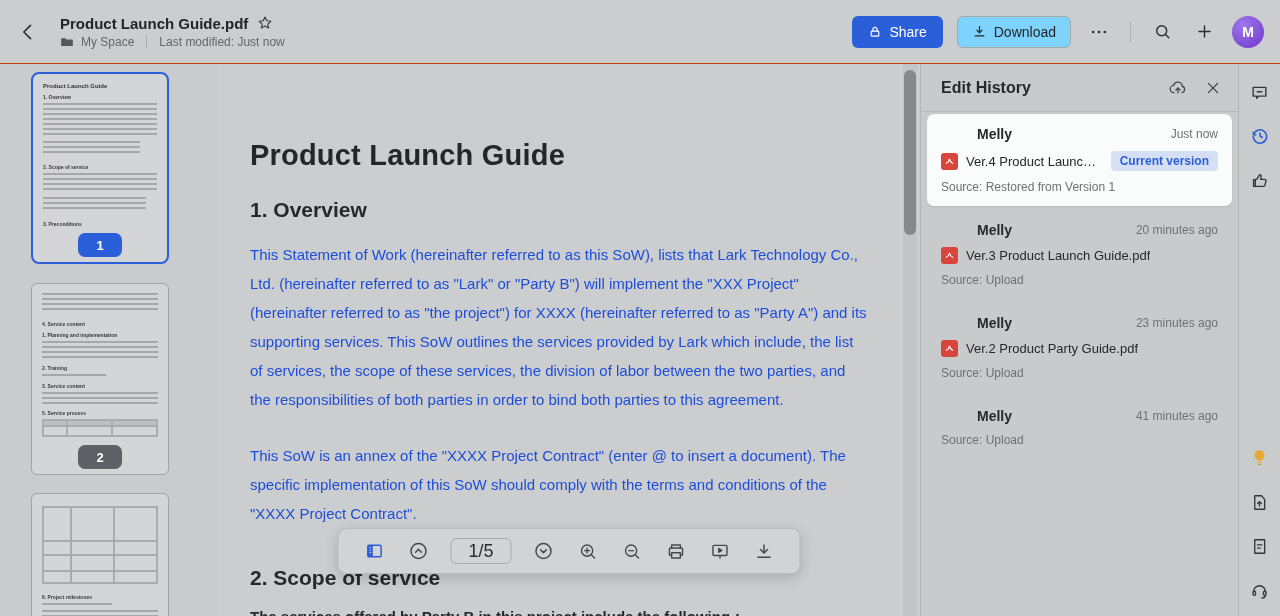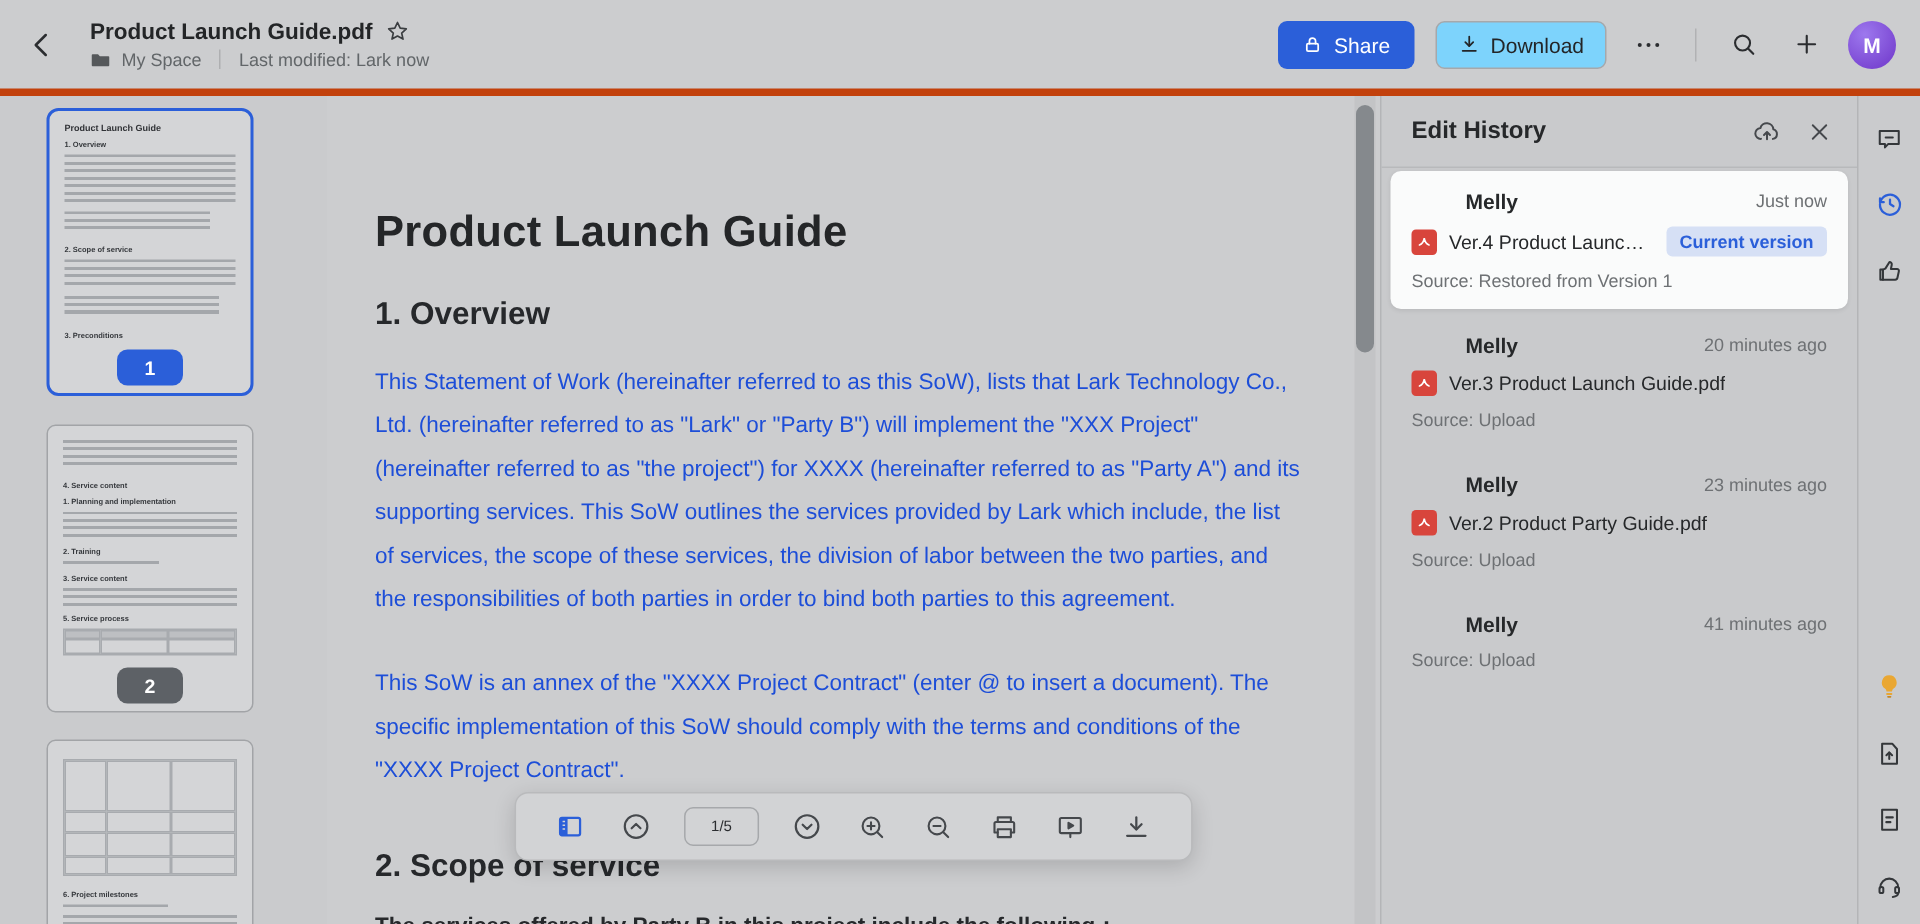--- a/index.html
+++ b/index.html
@@ -1,21 +1,21 @@
 <!DOCTYPE html>
 <html><head>
 <meta charset="utf-8">
 <style>
   * { margin:0; padding:0; box-sizing:border-box; }
   html,body { width:1280px; height:616px; overflow:hidden; }
   body { font-family:"Liberation Sans", sans-serif; background:#cbccce; color:#27292c; }
 
   
   .topbar { height:64px; display:flex; align-items:center; justify-content:space-between;
-            background:#cccdcf; border-bottom:5px solid #c2410c; padding:0 16px 0 14px; }
+            background:#cccdcf; border-bottom:1px solid #c2410c; padding:0 16px 0 14px; }
   .topbar-left { display:flex; align-items:center; gap:18px; }
   .back-btn { width:28px; height:28px; display:flex; align-items:center; justify-content:center; cursor:pointer; color:#2b2d30; }
   .title-block { display:flex; flex-direction:column; gap:3px; }
   .title-row { display:flex; align-items:center; gap:9px; }
   .doc-title { font-size:15px; font-weight:600; color:#232527; }
   .star { color:#3a3d40; display:flex; }
   .crumb-row { display:flex; align-items:center; gap:7px; font-size:12px; color:#626669; }
   .crumb-sep { width:1px; height:13px; background:#aeafb1; margin:0 5px; }
   .topbar-right { display:flex; align-items:center; gap:14px; }
   .btn { height:32px; border-radius:6px; display:flex; align-items:center; gap:7px; font-size:14px; cursor:pointer; }
@@ -58,21 +58,21 @@
   .services-bold { width:618px; font-size:15px; font-weight:700; color:#26282b; margin-top:4px; margin-bottom:10px; }
 
   
   .viewer-bar { position:absolute; left:50%; transform:translateX(-50%); bottom:42px; height:46px;
                 background:#d2d3d5; border:1px solid #b9babc; border-radius:9px;
                 box-shadow:0 4px 14px rgba(0,0,0,.16); display:flex; align-items:center; gap:20px;
                 padding:0 24px; z-index:6; color:#45484c; }
   .vb-icon { width:24px; height:24px; display:flex; align-items:center; justify-content:center; cursor:pointer; }
   .vb-blue { color:#2b5fd9; }
   .page-box { min-width:38px; height:26px; border:1px solid #a6a8ab; border-radius:6px; display:flex;
-              align-items:center; justify-content:center; font-size:10px; color:#2b2d30; padding:0 17px; cursor:text; }
+              align-items:center; justify-content:center; font-size:18px; color:#2b2d30; padding:0 17px; cursor:text; }
 
   
   .scrollbar { position:absolute; right:3px; top:0; width:14px; height:100%; background:#c3c4c6; }
   .scroll-thumb { position:absolute; top:6px; left:1px; width:12px; height:165px; background:#85898d; border-radius:7px; cursor:grab; }
 
   
   .history { width:318px; flex:none; background:#c9cacc; border-left:1px solid #b4b5b7; display:flex; flex-direction:column; }
   .history-head { height:48px; flex:none; display:flex; align-items:center; padding:0 16px 0 20px; border-bottom:1px solid #b8b9bb;gap:44px; }
   .history-title { font-size:16px; font-weight:600; color:#26282a; flex:1; }
   .hh-icons { display:flex; align-items:center; gap:16px; color:#45484c; }
@@ -113,21 +113,21 @@
               <path d="M12 3l2.7 5.7 6.1.7-4.6 4.2 1.3 6-5.5-3.1-5.5 3.1 1.3-6-4.6-4.2 6.1-.7z"></path>
             </svg>
         </span>
       </div>
       <div class="crumb-row">
         <svg width="14" height="14" viewBox="0 0 24 24" fill="#55585b">
             <path d="M3 5.5h6.2l2 2.2H21a1 1 0 0 1 1 1V18a1 1 0 0 1-1 1H3a1 1 0 0 1-1-1V6.5a1 1 0 0 1 1-1z"></path>
           </svg>
         <span>My Space</span>
         <span class="crumb-sep"></span>
-        <span>Last modified: Lark now</span>
+        <span>Last modified: Just now</span>
       </div>
     </div>
   </div>
   <div class="topbar-right">
     <div class="btn btn-share">
       <svg width="14" height="14" viewBox="0 0 24 24" fill="none" stroke="#fff" stroke-width="2" stroke-linecap="round">
           <rect x="5.5" y="10.5" width="13" height="8.5" rx="1.6"></rect>
           <path d="M8.5 10.5V7.5a3.5 3.5 0 0 1 7 0v3"></path>
         </svg>
       <span>Share</span>

